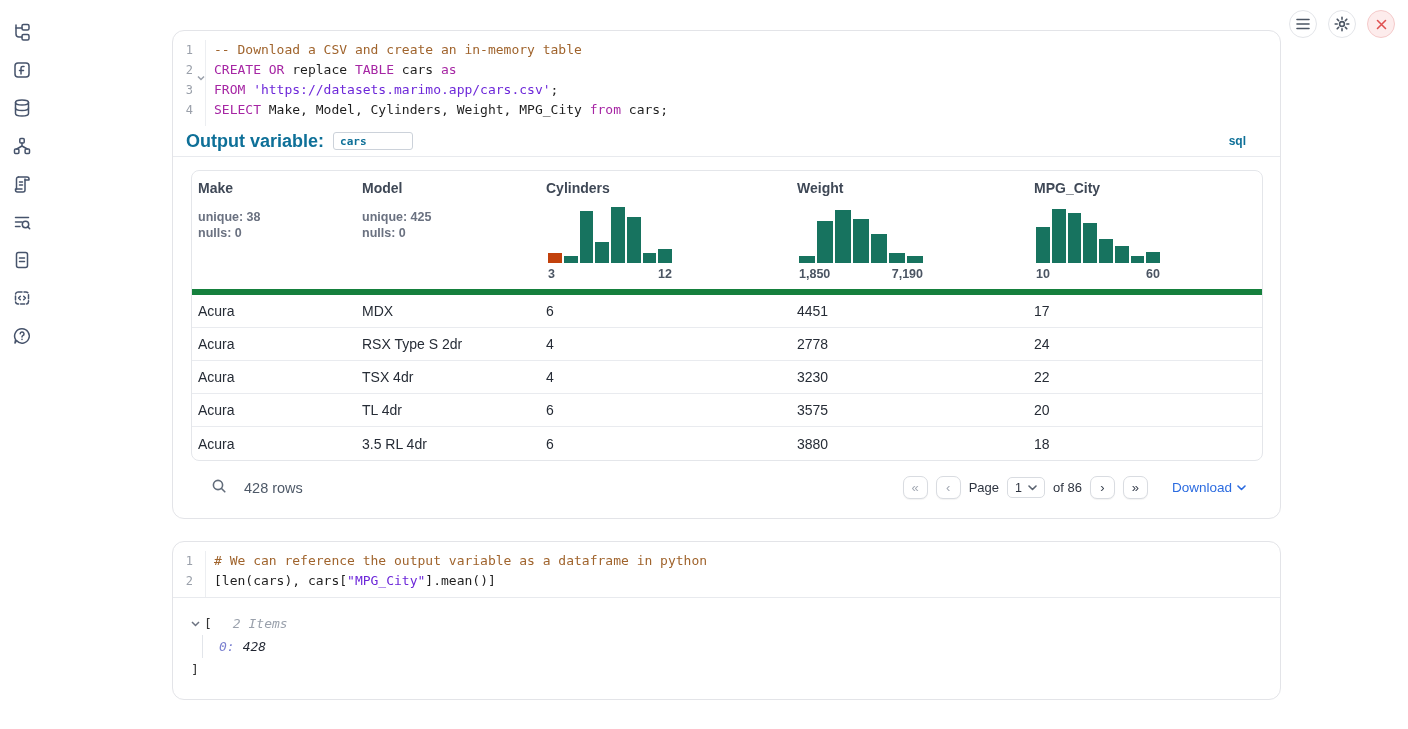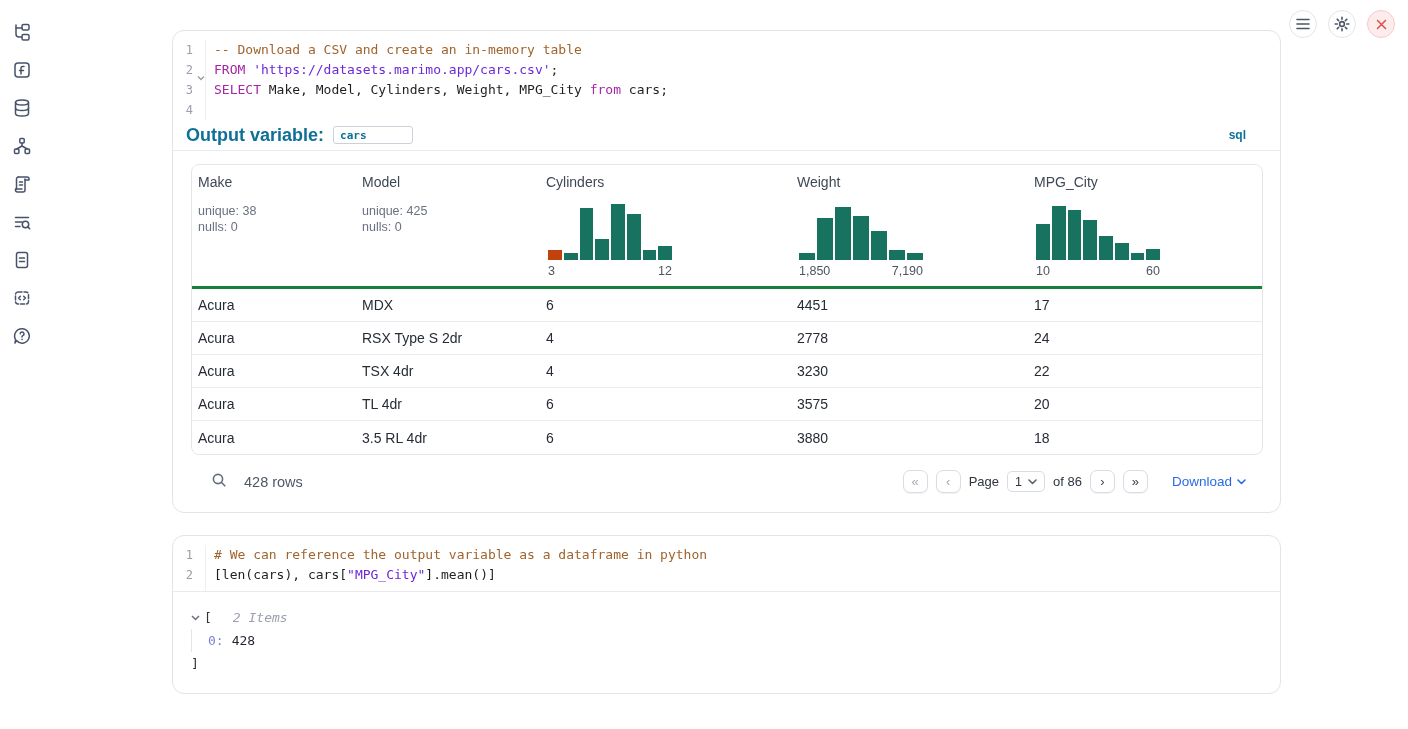--- a/index.html
+++ b/index.html
@@ -49,21 +49,21 @@
   .outvar-label { font-size:18px; font-weight:bold; color:#0e7098; }
   .outvar-input { margin-left:9px; width:80px; height:18px; border:1px solid #ccd2da;
                   border-radius:3px; padding:0 6px; color:#0e7098;
                   font:bold 11px "DejaVu Sans Mono", monospace; background:#fff; }
   .lang-badge { margin-left:auto; font-size:12px; font-weight:bold; color:#0e7098; }
 
   
   .output1 { padding:13px 17px 0 18px; }
   .table-box { border:1px solid #e4e6ea; border-radius:8px; overflow:hidden; }
   .grid-row { display:grid; grid-template-columns:164px 184px 251px 237px 1fr; }
-  .thead { height:124px; border-bottom:3px solid #15803d; }
+  .thead { height:124px; border-bottom:6px solid #15803d;font-weight:bold; }
   .th { padding:9px 8px 8px 6px; display:flex; flex-direction:column; cursor:pointer; }
   .th-label { font-size:14px; color:#3f4856; }
   .th-stats { margin-top:13px; font-size:12.5px; color:#6a7180; line-height:16px; }
   .hist-wrap { margin-top:auto; width:124px; margin-left:2px; }
   .hist-bars { display:flex; align-items:flex-end; gap:2px; height:56px; }
   .hist-bar { flex:1; }
   .hist-axis { display:flex; justify-content:space-between; margin-top:4px;
                font-size:12.5px; color:#4b5563; }
   .tr { height:33px; align-items:center; font-size:14px; color:#262c36;
         border-bottom:1px solid #e9ebef; cursor:pointer; }
@@ -91,21 +91,21 @@
   .download svg { stroke:#2b6be0; }
 
   
   .output2 { padding:14px 18px 18px 18px;
              font:13px/23px "DejaVu Sans Mono", monospace; color:#1f2430; }
   .tree-head { display:flex; align-items:center; }
   .tree-caret { margin-right:4px; display:flex; cursor:pointer; }
   .tree-caret svg { stroke:#6b7280; fill:none; stroke-width:1.5; }
   .bracket { color:#333; }
   .items-label { font-style:italic; color:#9aa1ac; margin-left:21px; }
-  .tree-children { margin-left:0; border-left:1px solid #e2e5ea; padding-left:16px; }
+  .tree-children { margin-left:11px; border-left:1px solid #e2e5ea; padding-left:16px;font-style:italic; }
   .tree-item .k { color:#7b80d0; }
   .tree-item .v { margin-left:8px; color:#1f2430; }
 </style>
 </head>
 <body>
 
 <aside class="sidebar">
   <div class="side-btn">
     <svg width="20" height="20" viewBox="0 0 20 20">
         <path d="M4 3v9a3 3 0 0 0 3 3h3"></path>
@@ -199,20 +199,21 @@
         <div class="gutter-line"><span>2</span>
           <span class="fold"><svg width="8" height="6" viewBox="0 0 8 6">
                 <path d="M1 1.5l3 3 3-3"></path>
               </svg></span>
         </div>
         <div class="gutter-line"><span>3</span></div>
         <div class="gutter-line"><span>4</span></div>
       </div>
       <div class="code">
         <div class="code-line"><span class="tok com">-- Download a CSV and create an in-memory table</span></div>
+        <div class="code-line"><span class="tok kw">CREATE</span><span class="tok pl"> </span><span class="tok kw">OR</span><span class="tok pl"> replace </span><span class="tok kw">TABLE</span><span class="tok pl"> cars </span><span class="tok kw">as</span></div>
         <div class="code-line"><span class="tok kw">FROM</span><span class="tok pl"> </span><span class="tok str">'https://datasets.marimo.app/cars.csv'</span><span class="tok pl">;</span></div>
         <div class="code-line"><span class="tok kw">SELECT</span><span class="tok pl"> Make, Model, Cylinders, Weight, MPG_City </span><span class="tok kw">from</span><span class="tok pl"> cars;</span></div>
       </div>
     </div>
     <div class="outvar-row">
       <span class="outvar-label">Output variable:</span>
       <input class="outvar-input" type="text" value="cars" style="">
       <span class="lang-badge">sql</span>
     </div>
 

